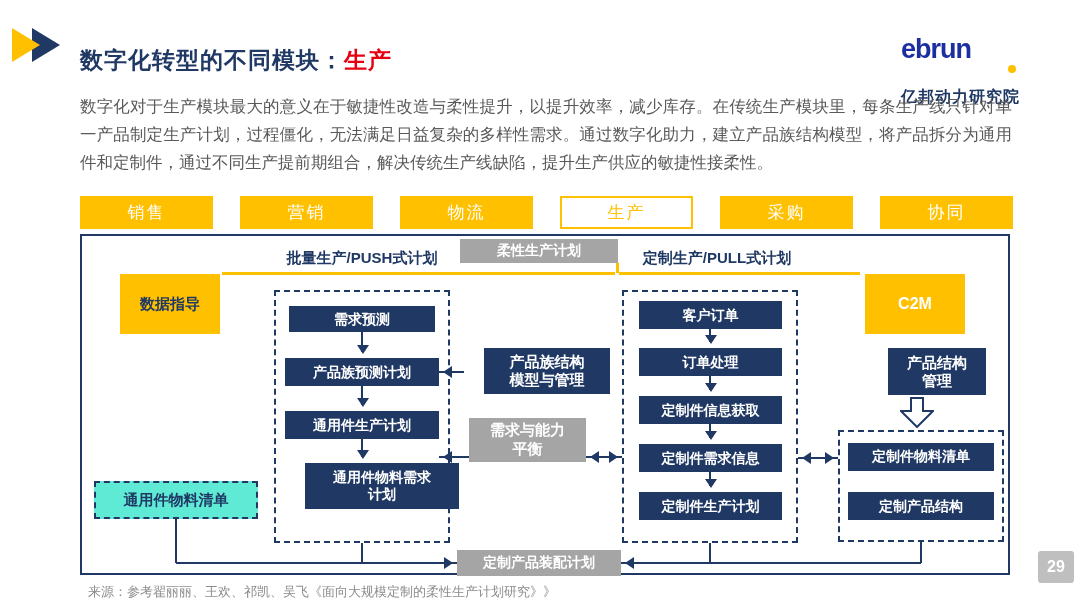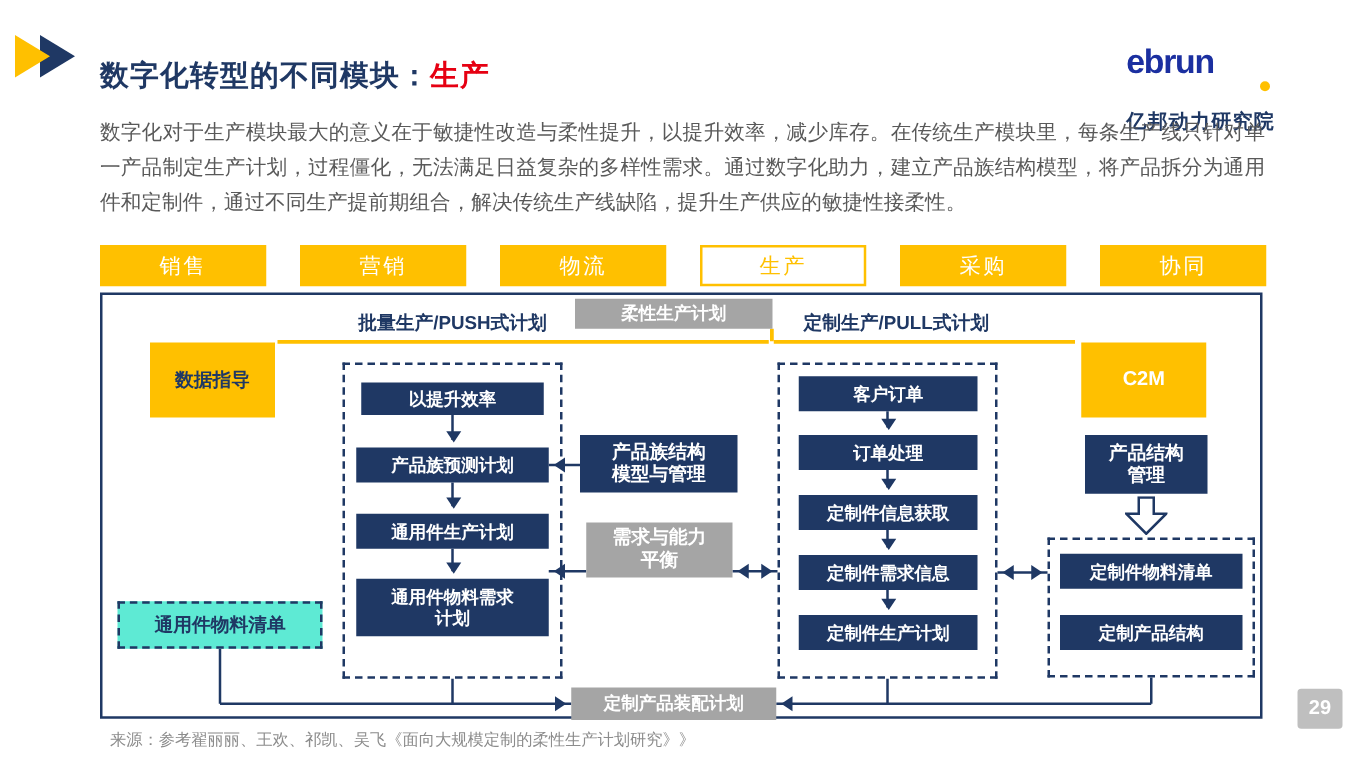--- a/index.html
+++ b/index.html
@@ -25,21 +25,21 @@
   
   .tabs{position:absolute;left:80px;top:196px;width:933px;display:flex;justify-content:space-between;}
   .tab{width:133px;height:33px;background:#FFC000;color:#ffffff;font-size:17px;font-weight:normal;
     display:flex;align-items:center;justify-content:center;box-sizing:border-box;letter-spacing:2px;cursor:pointer;}
   .tab.active{background:#ffffff;color:#FFC000;border:2px solid #FFC000;}
   
   .diagram{position:absolute;left:80px;top:234px;width:930px;height:341px;
     border:2px solid #1F3864;box-sizing:border-box;}
   .nbox{position:absolute;background:#1F3864;color:#ffffff;font-weight:bold;font-size:14px;
     display:flex;align-items:center;justify-content:center;text-align:center;line-height:1.2;z-index:3;}
-  .nbox.col{flex-direction:column;}
+  .nbox.col{flex-direction:column;margin-left:20px;}
   .nbox span{display:block;}
   .gbox{position:absolute;background:#A5A5A5;color:#ffffff;font-weight:bold;font-size:14px;
     display:flex;align-items:center;justify-content:center;text-align:center;line-height:1.25;z-index:3;}
   .gbox.col{flex-direction:column;}
   .ybox{position:absolute;background:#FFC000;font-weight:bold;font-size:15px;
     display:flex;align-items:center;justify-content:center;text-align:center;z-index:3;}
   .ybox.navy-text{color:#1F3864;}
   .ybox.white-text{color:#ffffff;font-size:16px;}
   .dashed{position:absolute;border:2px dashed #1F3864;box-sizing:border-box;z-index:1;}
   .dash-label{position:absolute;border:2px dashed #1F3864;box-sizing:border-box;color:#1F3864;
@@ -99,21 +99,21 @@
     <div class="gbox" style="left:378px;top:3px;width:158px;height:24px;">柔性生产计划</div>
 
     <div class="sec-header" style="left:150px;top:13px;width:260px;">批量生产/PUSH式计划</div>
     <div class="sec-header" style="left:510px;top:13px;width:250px;">定制生产/PULL式计划</div>
 
     <div class="ybox navy-text" style="left:38px;top:38px;width:100px;height:60px;">数据指导</div>
 
     <div class="ybox white-text" style="left:783px;top:38px;width:100px;height:60px;">C2M</div>
 
     <div class="dashed" style="left:192px;top:54px;width:176px;height:253px;"></div>
-    <div class="nbox" style="left:207px;top:70px;width:146px;height:26px;">以提升效率</div>
+    <div class="nbox" style="left:207px;top:70px;width:146px;height:26px;">需求预测</div>
     <div class="arr-v head-down" style="left:279px;top:96px;height:20px;"></div>
     <div class="nbox" style="left:203px;top:122px;width:154px;height:28px;">产品族预测计划</div>
     <div class="arr-v head-down" style="left:279px;top:150px;height:19px;"></div>
     <div class="nbox" style="left:203px;top:175px;width:154px;height:28px;">通用件生产计划</div>
     <div class="arr-v head-down" style="left:279px;top:203px;height:18px;"></div>
     <div class="nbox col" style="left:203px;top:227px;width:154px;height:46px;">
       <span>通用件物料需求</span>
       <span>计划</span>
     </div>
 
@@ -143,21 +143,21 @@
 
     <div class="nbox col" style="left:786px;top:112px;width:98px;height:47px;font-size:15px;">
       <span>产品结构</span>
       <span>管理</span>
     </div>
     <svg class="hollow-arrow" style="left:818px;top:161px;" width="34" height="31" viewBox="0 0 34 31">
       <polygon points="11,1 23,1 23,14 33,14 17,30 1,14 11,14" fill="#ffffff" stroke="#1F3864" stroke-width="2"></polygon>
     </svg>
 
     <div class="dashed" style="left:756px;top:194px;width:166px;height:112px;"></div>
-    <div class="nbox" style="left:766px;top:207px;width:146px;height:28px;">定制件物料清单</div>
+    <div class="nbox" style="left:766px;top:207px;width:146px;height:28px;font-family:Liberation Serif, serif;">定制件物料清单</div>
     <div class="nbox" style="left:766px;top:256px;width:146px;height:28px;">定制产品结构</div>
     <div class="arr-h head-left head-right" style="left:716px;top:221px;width:40px;"></div>
 
     <div class="dash-label" style="left:12px;top:245px;width:164px;height:38px;">通用件物料清单</div>
 
     <div class="gbox" style="left:375px;top:314px;width:164px;height:26px;">定制产品装配计划</div>
 
     <div class="line-v" style="left:93px;top:283px;height:44px;"></div>
     <div class="line-v" style="left:279px;top:307px;height:20px;"></div>
     <div class="arr-h head-right" style="left:94px;top:326px;width:281px;"></div>

